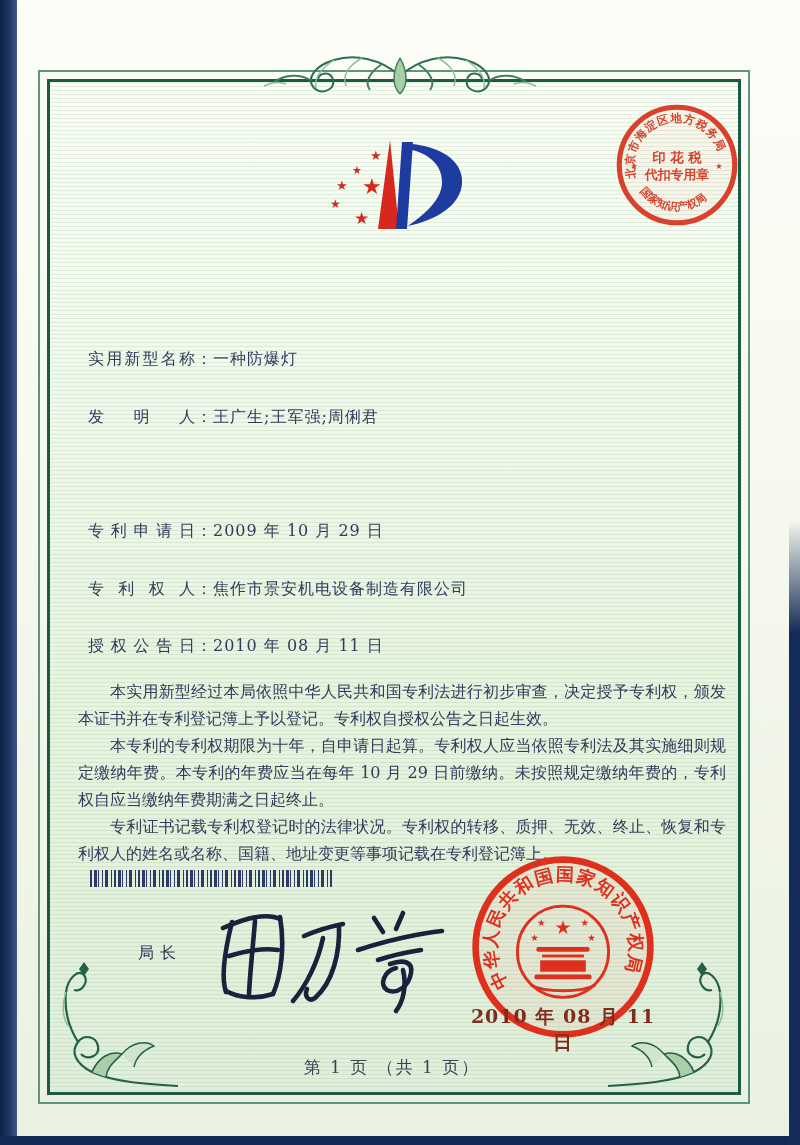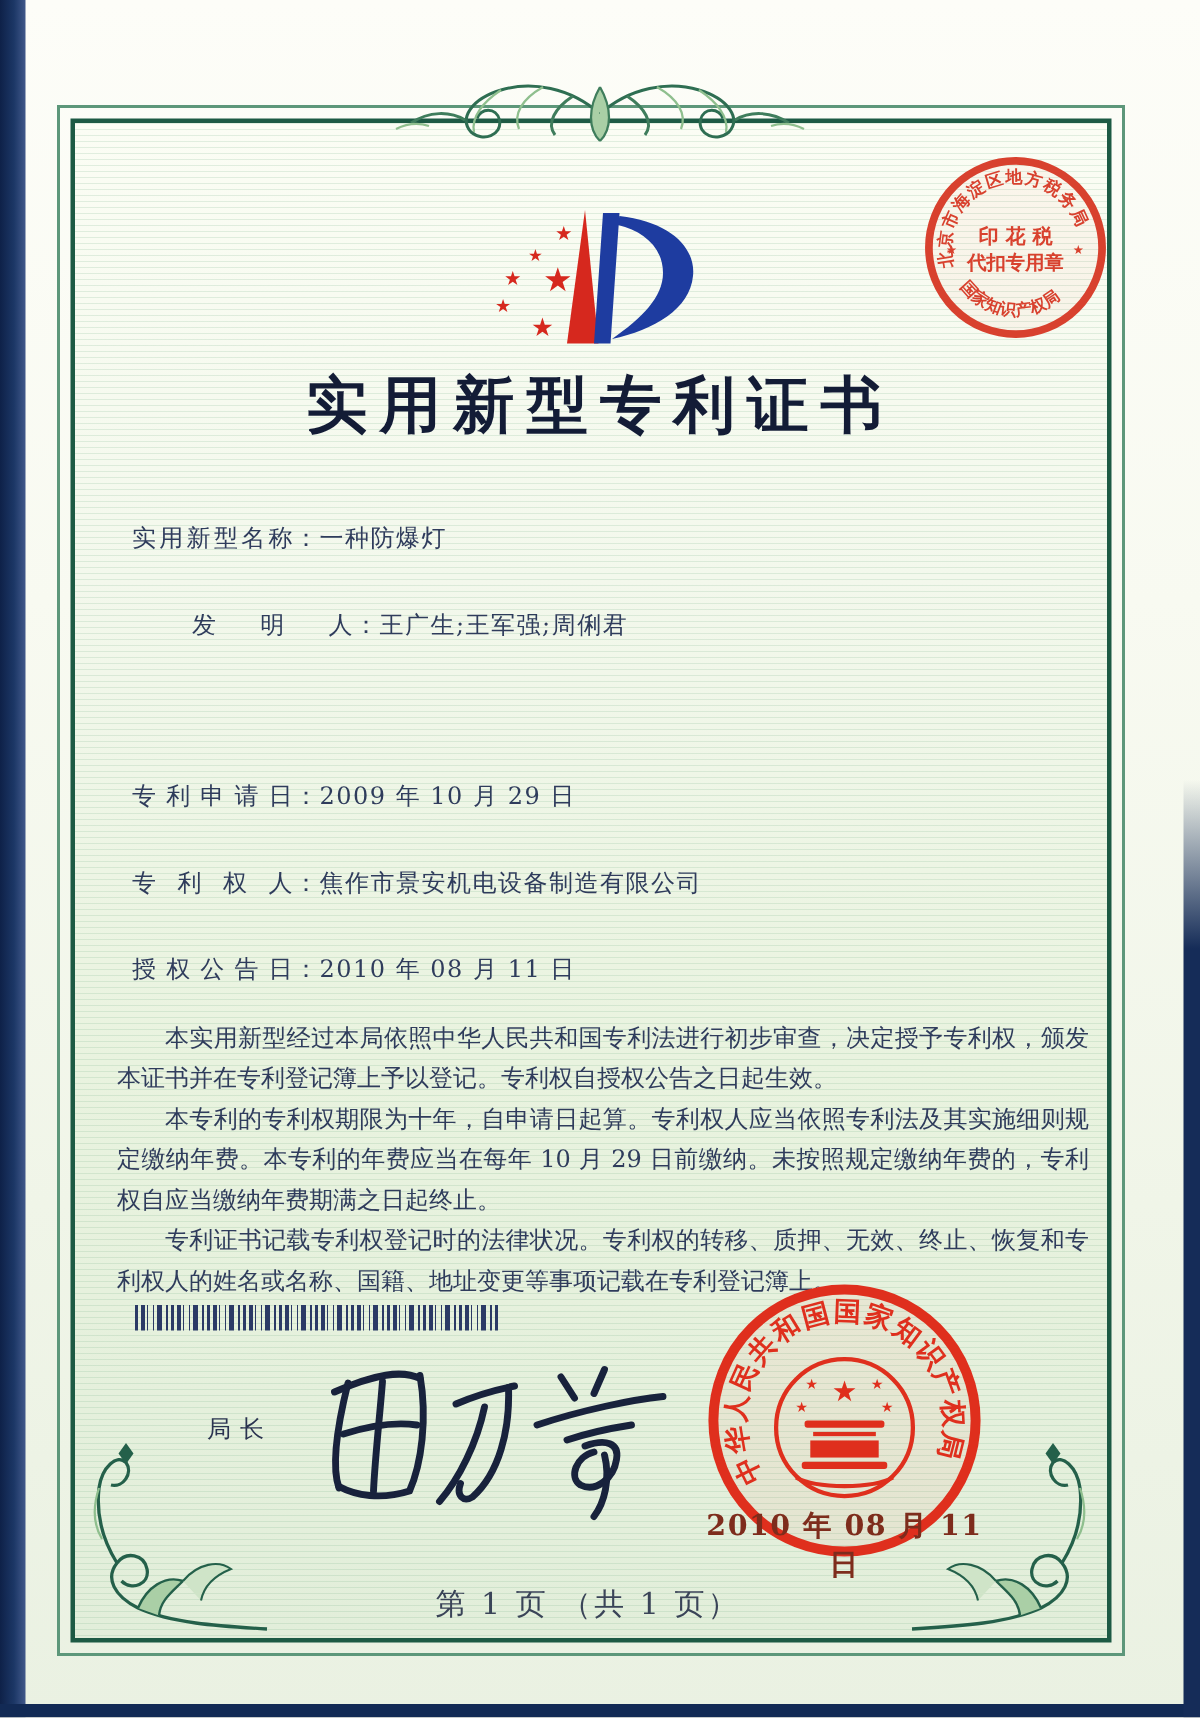--- a/index.html
+++ b/index.html
@@ -25,21 +25,21 @@
                    linear-gradient(180deg,#fbfdf4 0%,#f3f8ec 30%,#e9f3df 62%,#e2eeda 100%); }
 
   .content { position:absolute; inset:0; z-index:5; }
 
   .cert-no { position:absolute; left:84px; top:126px; font-size:17px; letter-spacing:3px; color:#3a4560; }
   .title   { position:absolute; left:0; right:0; top:243px; text-align:center;
              font-size:41px; font-weight:bold; letter-spacing:8px; color:#131c36; }
 
   .field { position:absolute; left:88px; font-size:16px; color:#2f3c5c; letter-spacing:1px; white-space:nowrap; }
   .flabel{ display:inline-block; width:108px; text-align:justify; text-align-last:justify; }
-  .f0 { top:349px; } .f1 { top:407px;margin-left:40px; } .f2 { top:464px; }
+  .f0 { top:349px; } .f1 { top:407px; } .f2 { top:464px; }
   .f3 { top:521px; } .f4 { top:579px; } .f5 { top:636px; }
 
   .body-text { position:absolute; left:78px; top:678px; width:648px;
                font-size:16px; line-height:27px; color:#2f3c5c; text-align:justify; }
   .body-text p { margin:0; text-indent:2em; }
 
   .barcode { position:absolute; left:90px; top:870px; width:242px; height:17px;
              background:repeating-linear-gradient(90deg,
                #2b3a66 0 2px, rgba(0,0,0,0) 2px 4px,
                #2b3a66 4px 7px, rgba(0,0,0,0) 7px 8px,
@@ -53,21 +53,21 @@
   .signature { position:absolute; left:192px; top:898px; z-index:6; }
 
   .seal { position:absolute; left:468px; top:852px; z-index:6; }
   .seal-date { position:absolute; left:468px; top:1004px; width:190px; text-align:center; z-index:7;
                font-size:19px; font-weight:bold; letter-spacing:1px; color:#7e2c1c; }
 
   .tax-stamp { position:absolute; left:610px; top:98px; z-index:6; }
   .logo { position:absolute; left:328px; top:132px; }
 
   .footer { position:absolute; left:48px; top:1056px; width:688px; text-align:center;
-            font-size:20px; letter-spacing:2px; color:#3a4458; }
+            font-size:17px; letter-spacing:2px; color:#3a4458; }
 
   .corner { position:absolute; z-index:4; }
   .corner.br { left:602px; top:954px; }
   .corner.bl { left:44px;  top:954px; transform:scaleX(-1); }
   .top-band { position:absolute; left:262px; top:46px; z-index:4; }
 </style>
 </head>
 <body>
 
 <div class="photo">
@@ -140,21 +140,20 @@
       </text>
       <text font-size="10.5" fill="#d8412e" font-weight="bold">
         <textPath href="#taxBot" startOffset="4">国家知识产权局</textPath>
       </text>
       <text x="65" y="62" text-anchor="middle" font-size="13" font-weight="bold" fill="#d8412e">印 花 税</text>
       <text x="65" y="79" text-anchor="middle" font-size="12.5" font-weight="bold" fill="#d8412e">代扣专用章</text>
       <text x="20" y="69" font-size="8" fill="#d8412e">★</text>
       <text x="102" y="69" font-size="8" fill="#d8412e">★</text>
     </svg>
 
-    <div class="title">实用新型专利证书</div>
 
     <div class="field f0">
       <span class="flabel">实用新型名称</span><span>：</span><span>一种防爆灯</span>
     </div>
     <div class="field f1">
       <span class="flabel">发明人</span><span>：</span><span>王广生;王军强;周俐君</span>
     </div>
     <div class="field f3">
       <span class="flabel">专利申请日</span><span>：</span><span>2009 年 10 月 29 日</span>
     </div>

